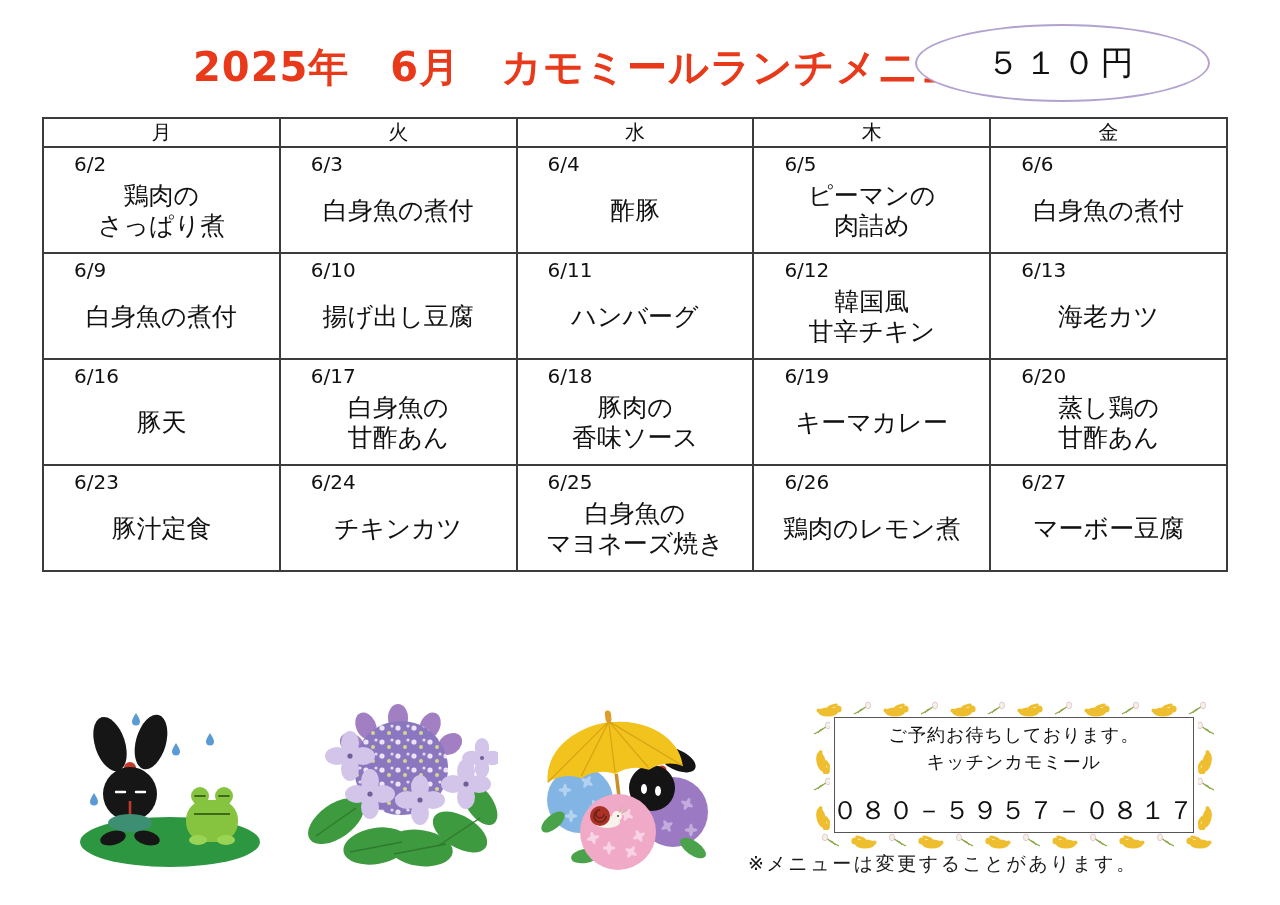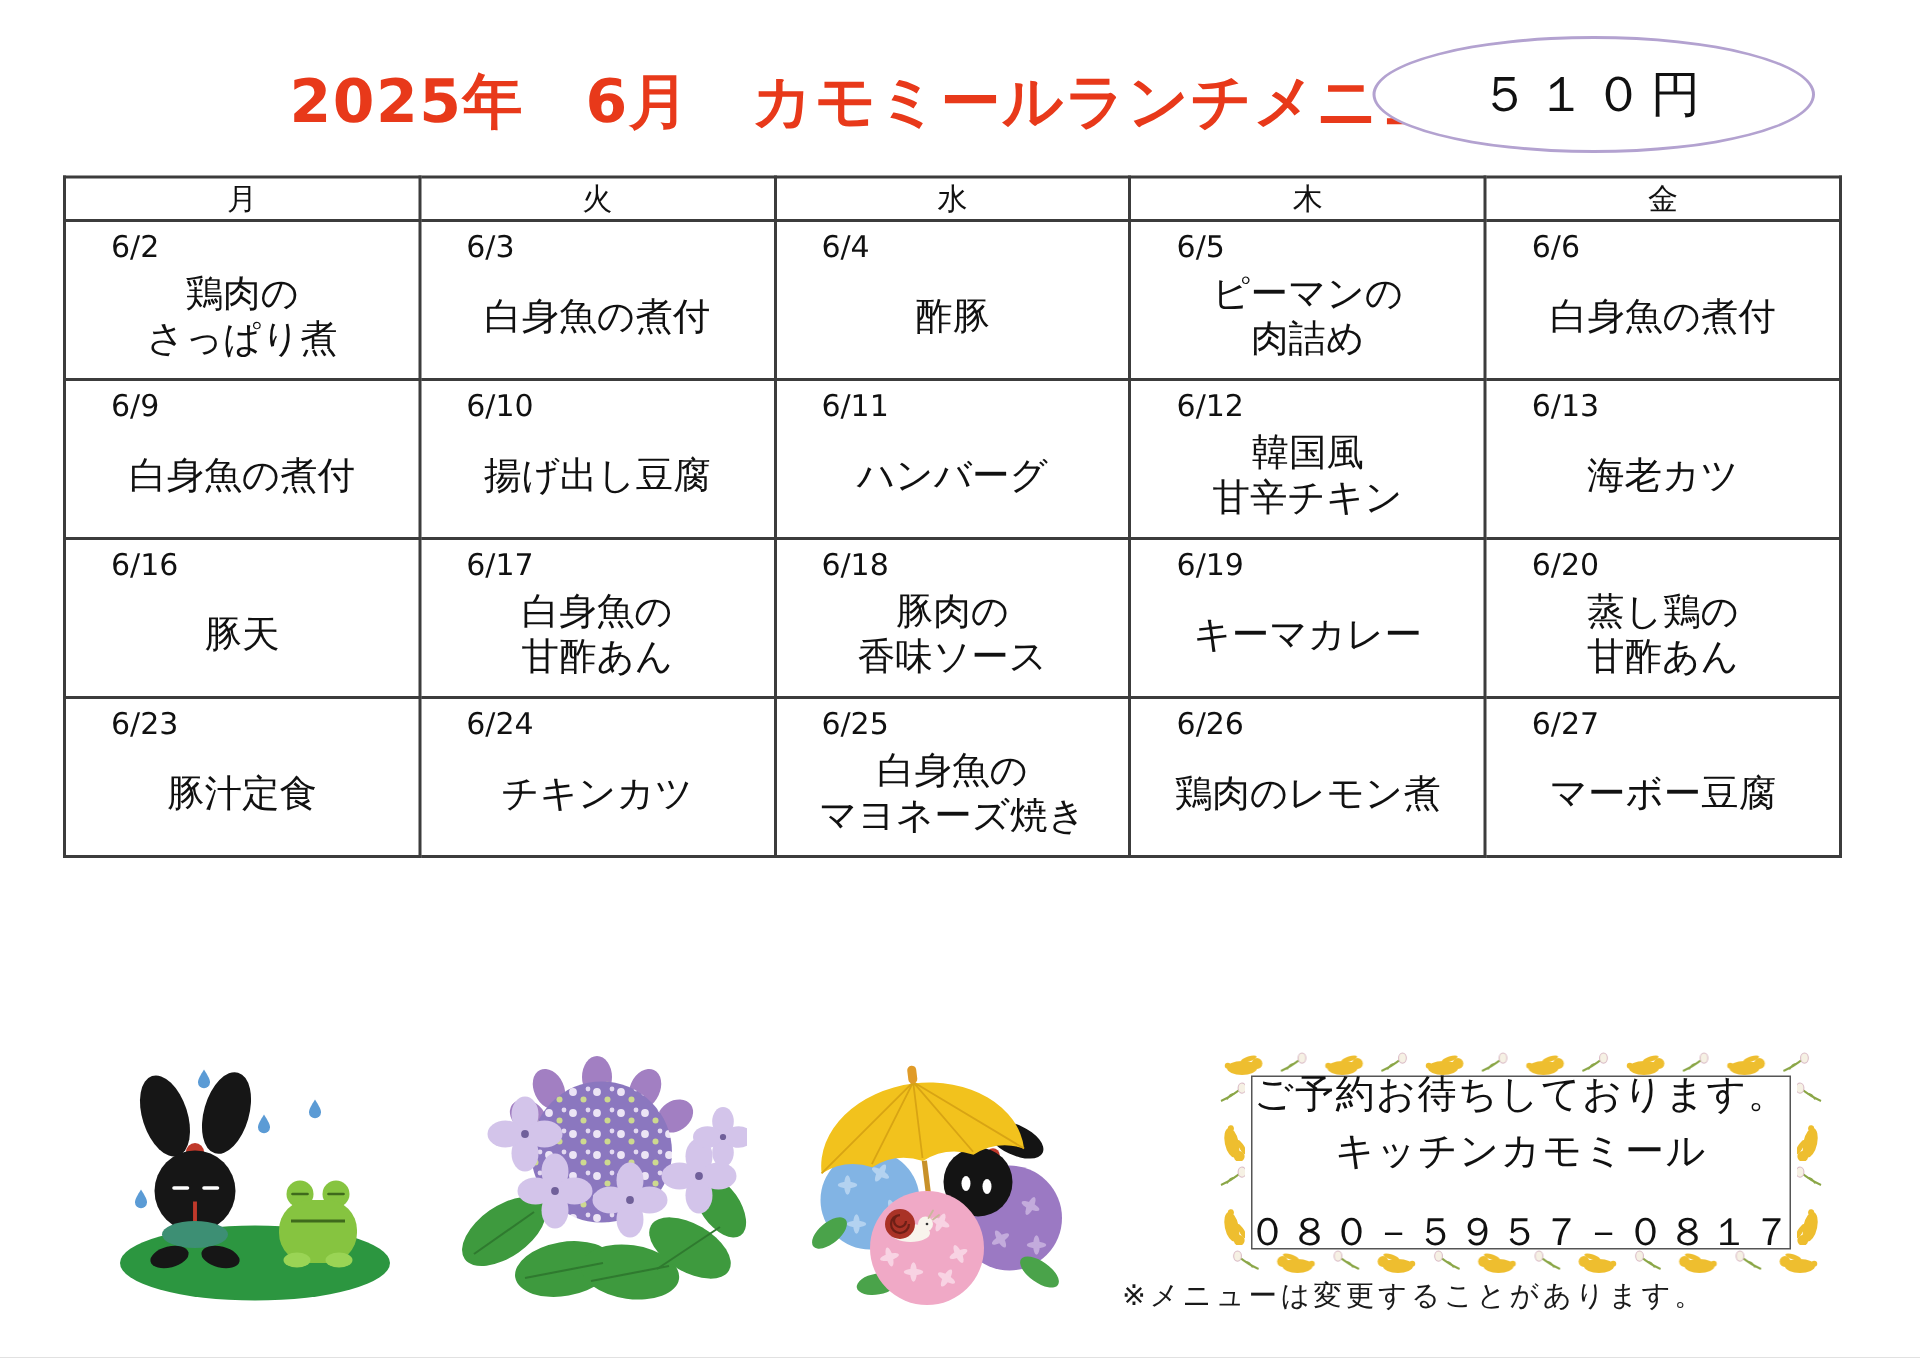--- a/index.html
+++ b/index.html
@@ -48,21 +48,21 @@
   .deco-strip { position:absolute; }
   .deco-top    { left:0; top:0;      width:404px; height:18px; }
   .deco-bottom { left:0; top:132px;  width:404px; height:18px; }
   .deco-left   { left:0; top:18px;   width:18px;  height:114px; }
   .deco-right  { left:386px; top:18px; width:18px; height:114px; }
   .contact-inner {
     position:absolute; left:22px; top:17px; right:22px; bottom:17px;
     border:1px solid #555; background:#fff;
     display:flex; flex-direction:column; align-items:center; justify-content:center; gap:3px;
   }
-  .contact-line { font-size:26px; color:#111; letter-spacing:1px; white-space:nowrap; }
+  .contact-line { font-size:18px; color:#111; letter-spacing:1px; white-space:nowrap; }
   .contact-phone { font-size:26px; color:#111; letter-spacing:2px; white-space:nowrap;margin-top:16px; }
 
   .note {
     position:absolute; left:748px; top:851px;
     font-size:19px; color:#1a1a1a; letter-spacing:2.5px; white-space:nowrap;
   }
 </style>
 </head>
 <body>
 

